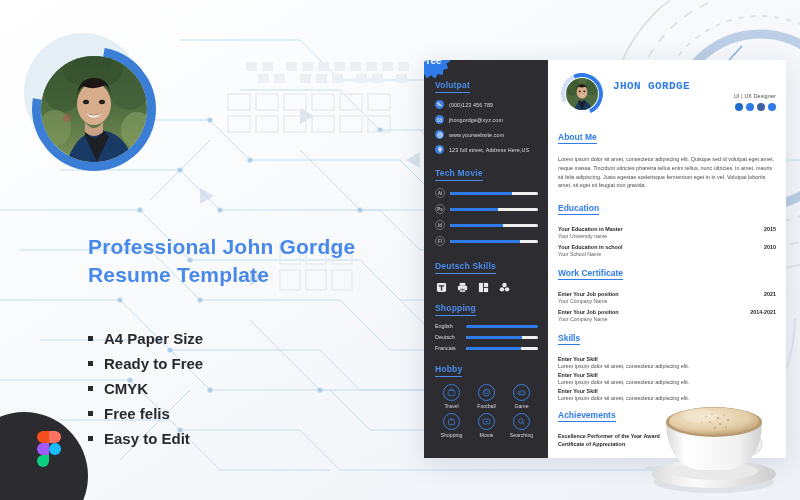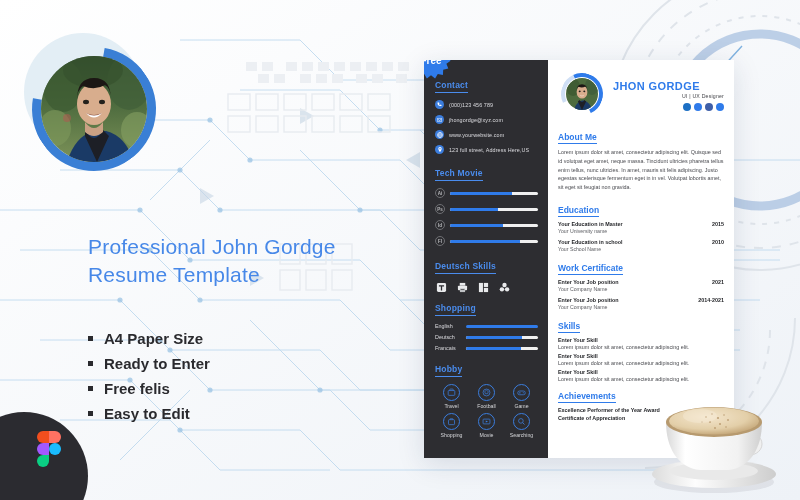--- a/index.html
+++ b/index.html
@@ -23,35 +23,35 @@
                 border-radius:50%; background:#e3eef5; }
   .photo-ring { position:absolute; left:8px; top:14px; width:124px; height:124px;
                 border-radius:50%; border:9px solid #3a7fd5; }
   .photo-ring.b { border-color:transparent #3a7fd5 #3a7fd5 #3a7fd5;
                   transform:rotate(-35deg); }
   .photo { position:absolute; left:17px; top:23px; width:106px; height:106px;
            border-radius:50%; overflow:hidden; }
   .photo svg { display:block; }
 
   .promo-title { position:absolute; left:88px; top:233px; width:300px;
-                 color:#4788e8; font-size:21px; font-weight:400; line-height:1.33;
+                 color:#4788e8; font-size:21px; font-weight:700; line-height:1.33;
                  letter-spacing:.2px; }
 
   .promo-list { position:absolute; left:88px; top:326px; list-style:none; }
   .promo-list li { display:flex; align-items:center; gap:11px;
                    color:#2a2a2e; font-size:15px; font-weight:700;
                    height:25px; margin-bottom:0px; }
   .bullet { width:5px; height:5px; background:#2a2a2e; flex:0 0 5px; }
 
   .figma-badge { position:absolute; left:-40px; bottom:-40px; width:128px; height:128px;
                  border-radius:50%; background:#2b2b30; }
   .figma-logo { position:absolute; left:37px; bottom:33px; width:24px; height:36px; }
 
   
-  .resume { position:absolute; left:424px; top:60px; width:310px; height:398px;
+  .resume { position:absolute; left:424px; top:60px; width:362px; height:398px;
             background:#ffffff; box-shadow:0 6px 26px rgba(20,40,80,.13);
             display:flex; overflow:hidden; }
   .col-left { width:124px; background:#2d2d31; padding:14px 10px 0 11px; position:relative; }
   .col-right { flex:1; background:#fff; padding:12px 10px 0 10px; position:relative; }
 
   .free-badge { position:absolute; left:-16px; top:-23px; width:46px; height:46px;
                 z-index:4; }
   .free-badge span { position:absolute; inset:0; display:flex; align-items:center;
                      justify-content:center; color:#fff; font-size:10px; font-weight:700; }
 
@@ -85,28 +85,28 @@
   .hob-lbl { color:#d6d7da; font-size:5.2px; }
 
   
   .r-top { display:flex; align-items:center; gap:7px; margin-bottom:8px; }
   .r-photo-wrap { position:relative; width:48px; height:46px; flex:0 0 48px; }
   .r-ring { position:absolute; left:3px; top:1px; width:42px; height:42px;
             border-radius:50%; border:4px solid #2f7bea;
             border-color:#2f7bea #2f7bea transparent #cfdff5; transform:rotate(20deg); }
   .r-photo { position:absolute; left:8px; top:6px; width:32px; height:32px;
              border-radius:50%; overflow:hidden; }
-  .r-name { color:#2f7bea; font-size:11px; font-weight:700; letter-spacing:.4px; }
+  .r-name { color:#2f7bea; font-size:11px; font-weight:700; letter-spacing:.4px;font-family:Liberation Mono, monospace; }
   .r-role { color:#44454a; font-size:5.2px; text-align:right; margin-top:1px; letter-spacing:.2px; }
   .r-social { display:flex; gap:3px; justify-content:flex-end; margin-top:4px; }
   .r-social i { width:8px; height:8px; border-radius:50%; display:block; }
 
   .l-head { color:#2f7bea; font-size:8.5px; font-weight:700;
             border-bottom:1px solid #2f7bea; display:inline-block;
-            padding-bottom:1px; margin-bottom:4px; }
+            padding-bottom:1px; margin-bottom:11px; }
   .l-para { color:#4a4b50; font-size:5.4px; line-height:1.62; margin-bottom:7px; }
   .ent { display:flex; justify-content:space-between; align-items:flex-start; margin-bottom:5px; }
   .ent-t { color:#1f2024; font-size:5.4px; font-weight:700; }
   .ent-s { color:#5b5c61; font-size:5.2px; margin-top:1px; }
   .ent-y { color:#1f2024; font-size:5.4px; font-weight:700; white-space:nowrap; }
   .sk-t { color:#1f2024; font-size:5.4px; font-weight:700; margin-bottom:1px; }
   .sk-d { color:#4a4b50; font-size:5.4px; margin-bottom:3px; }
   .ach-l { color:#1f2024; font-size:5.4px; font-weight:700; margin-bottom:2px; }
 
   
@@ -270,21 +270,25 @@
 
     <div class="promo-title">Professional John Gordge Resume Template</div>
 
     <ul class="promo-list">
       <li>
         <span class="bullet"></span>
         <span>A4 Paper Size</span>
       </li>
       <li>
         <span class="bullet"></span>
-        <span>Ready to Enter</span>
+        <span>Ready to Free</span>
+      </li>
+      <li>
+        <span class="bullet"></span>
+        <span>CMYK</span>
       </li>
       <li>
         <span class="bullet"></span>
         <span>Free felis</span>
       </li>
       <li>
         <span class="bullet"></span>
         <span>Easy to Edit</span>
       </li>
     </ul>
@@ -303,21 +307,21 @@
 
     <svg class="free-badge" viewBox="0 0 46 46">
       <path d="M23 1 26.2 5.1 31.2 3.6 32.3 8.7 37.5 8.7 36.9 13.9 41.8 15.6 39 20 42.6 23.7 38.4 26.8 40.3 31.6 35.2 32.7 34.9 37.9 29.8 36.9 27.1 41.4 23 38.3 18.9 41.4 16.2 36.9 11.1 37.9 10.8 32.7 5.7 31.6 7.6 26.8 3.4 23.7 7 20 4.2 15.6 9.1 13.9 8.5 8.7 13.7 8.7 14.8 3.6 19.8 5.1z" fill="#2f7bea"></path>
     </svg>
     <div class="free-badge" style="pointer-events:none">
       <span>Free</span>
     </div>
 
     <div class="col-left">
 
-      <div class="d-head">Contact</div>
+      <div class="d-head">Volutpat</div>
 
       <div class="c-row">
         <span class="c-ico">
           <svg width="5" height="5" viewBox="0 0 10 10">
               <path d="M2 1h2l1 2-1.2.9a6 6 0 0 0 2.3 2.3L7 5l2 1v2H7A6 6 0 0 1 1 2V1z" fill="#fff"></path>
             </svg>
         </span>
         <span class="c-txt">(000)123 456 789</span>
       </div>
       <div class="c-row">

